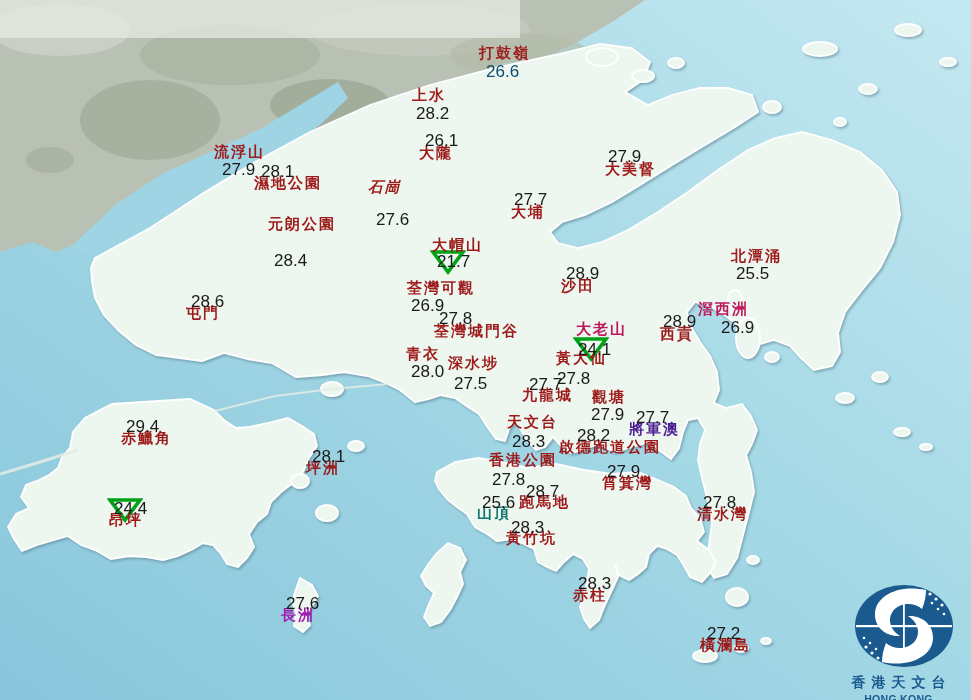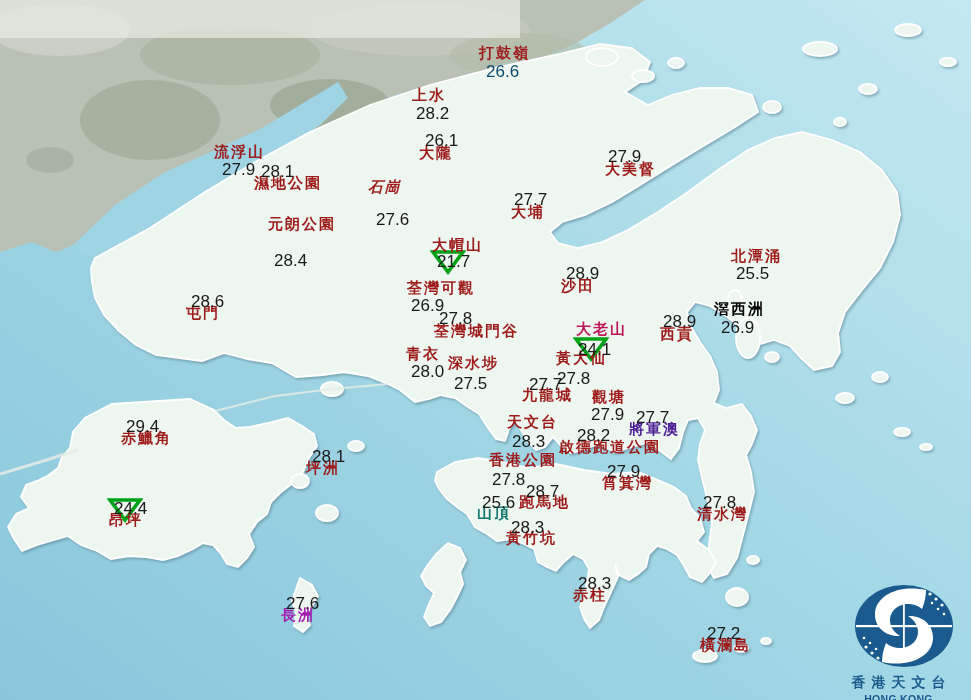--- a/index.html
+++ b/index.html
@@ -174,21 +174,21 @@
       <div class="st-name" style="left: 432px; top: 238px; color: rgb(158, 27, 27);">大帽山</div>
       <div class="st-value" style="left: 411px; top: 297px; color: rgb(26, 26, 26);">26.9</div>
       <div class="st-name" style="left: 407px; top: 281px; color: rgb(158, 27, 27);">荃灣可觀</div>
       <div class="st-value" style="left: 566px; top: 265px; color: rgb(26, 26, 26);">28.9</div>
       <div class="st-name" style="left: 561px; top: 279px; color: rgb(158, 27, 27);">沙田</div>
       <div class="st-value" style="left: 736px; top: 265px; color: rgb(26, 26, 26);">25.5</div>
       <div class="st-name" style="left: 731px; top: 249px; color: rgb(158, 27, 27);">北潭涌</div>
       <div class="st-value" style="left: 191px; top: 293px; color: rgb(26, 26, 26);">28.6</div>
       <div class="st-name" style="left: 186px; top: 306px; color: rgb(158, 27, 27);">屯門</div>
       <div class="st-value" style="left: 721px; top: 319px; color: rgb(26, 26, 26);">26.9</div>
-      <div class="st-name" style="left: 714px; top: 302px; color: #000000;">滘西洲</div>
+      <div class="st-name" style="left: 698px; top: 302px; color: #be185d;">滘西洲</div>
       <div class="st-value" style="left: 663px; top: 313px; color: rgb(26, 26, 26);">28.9</div>
       <div class="st-name" style="left: 660px; top: 327px; color: rgb(158, 27, 27);">西貢</div>
       <div class="st-value" style="left: 439px; top: 310px; color: rgb(26, 26, 26);">27.8</div>
       <div class="st-name" style="left: 434px; top: 324px; color: rgb(158, 27, 27);">荃灣城門谷</div>
       <div class="min-marker" style="left: 573px; top: 336px;"><svg width="36" height="26" viewBox="0 0 36 26">
           <polygon points="3,3 33,3 18,23" fill="none" stroke="#00a318" stroke-width="3.6"></polygon>
         </svg></div>
       <div class="st-value" style="left: 578px; top: 341px; color: rgb(26, 26, 26);">24.1</div>
       <div class="st-name" style="left: 576px; top: 322px; color: #be185d;">大老山</div>
       <div class="st-value" style="left: 411px; top: 363px; color: rgb(26, 26, 26);">28.0</div>

